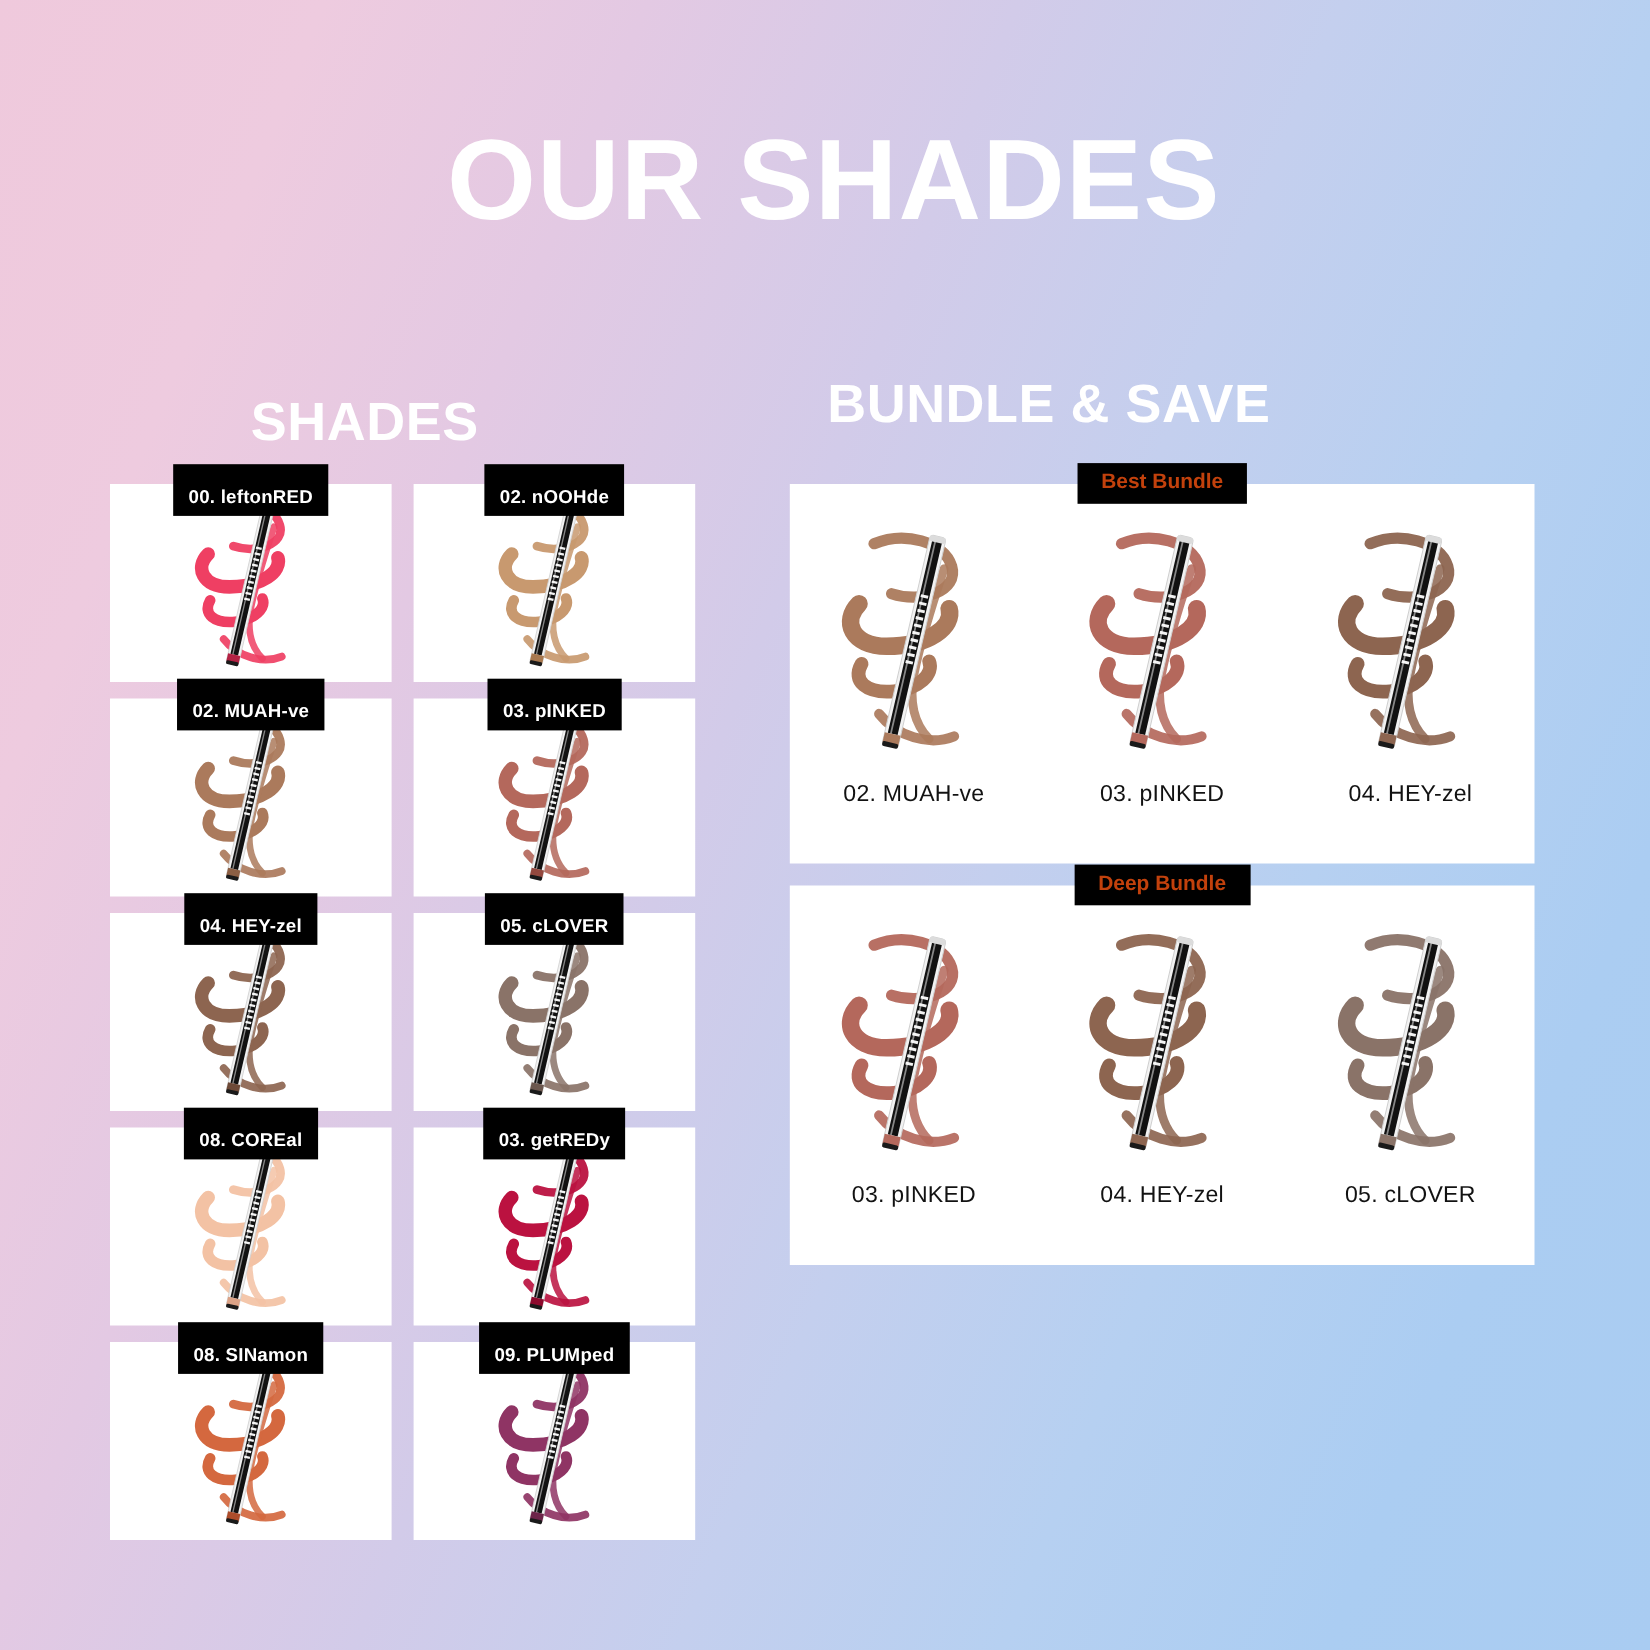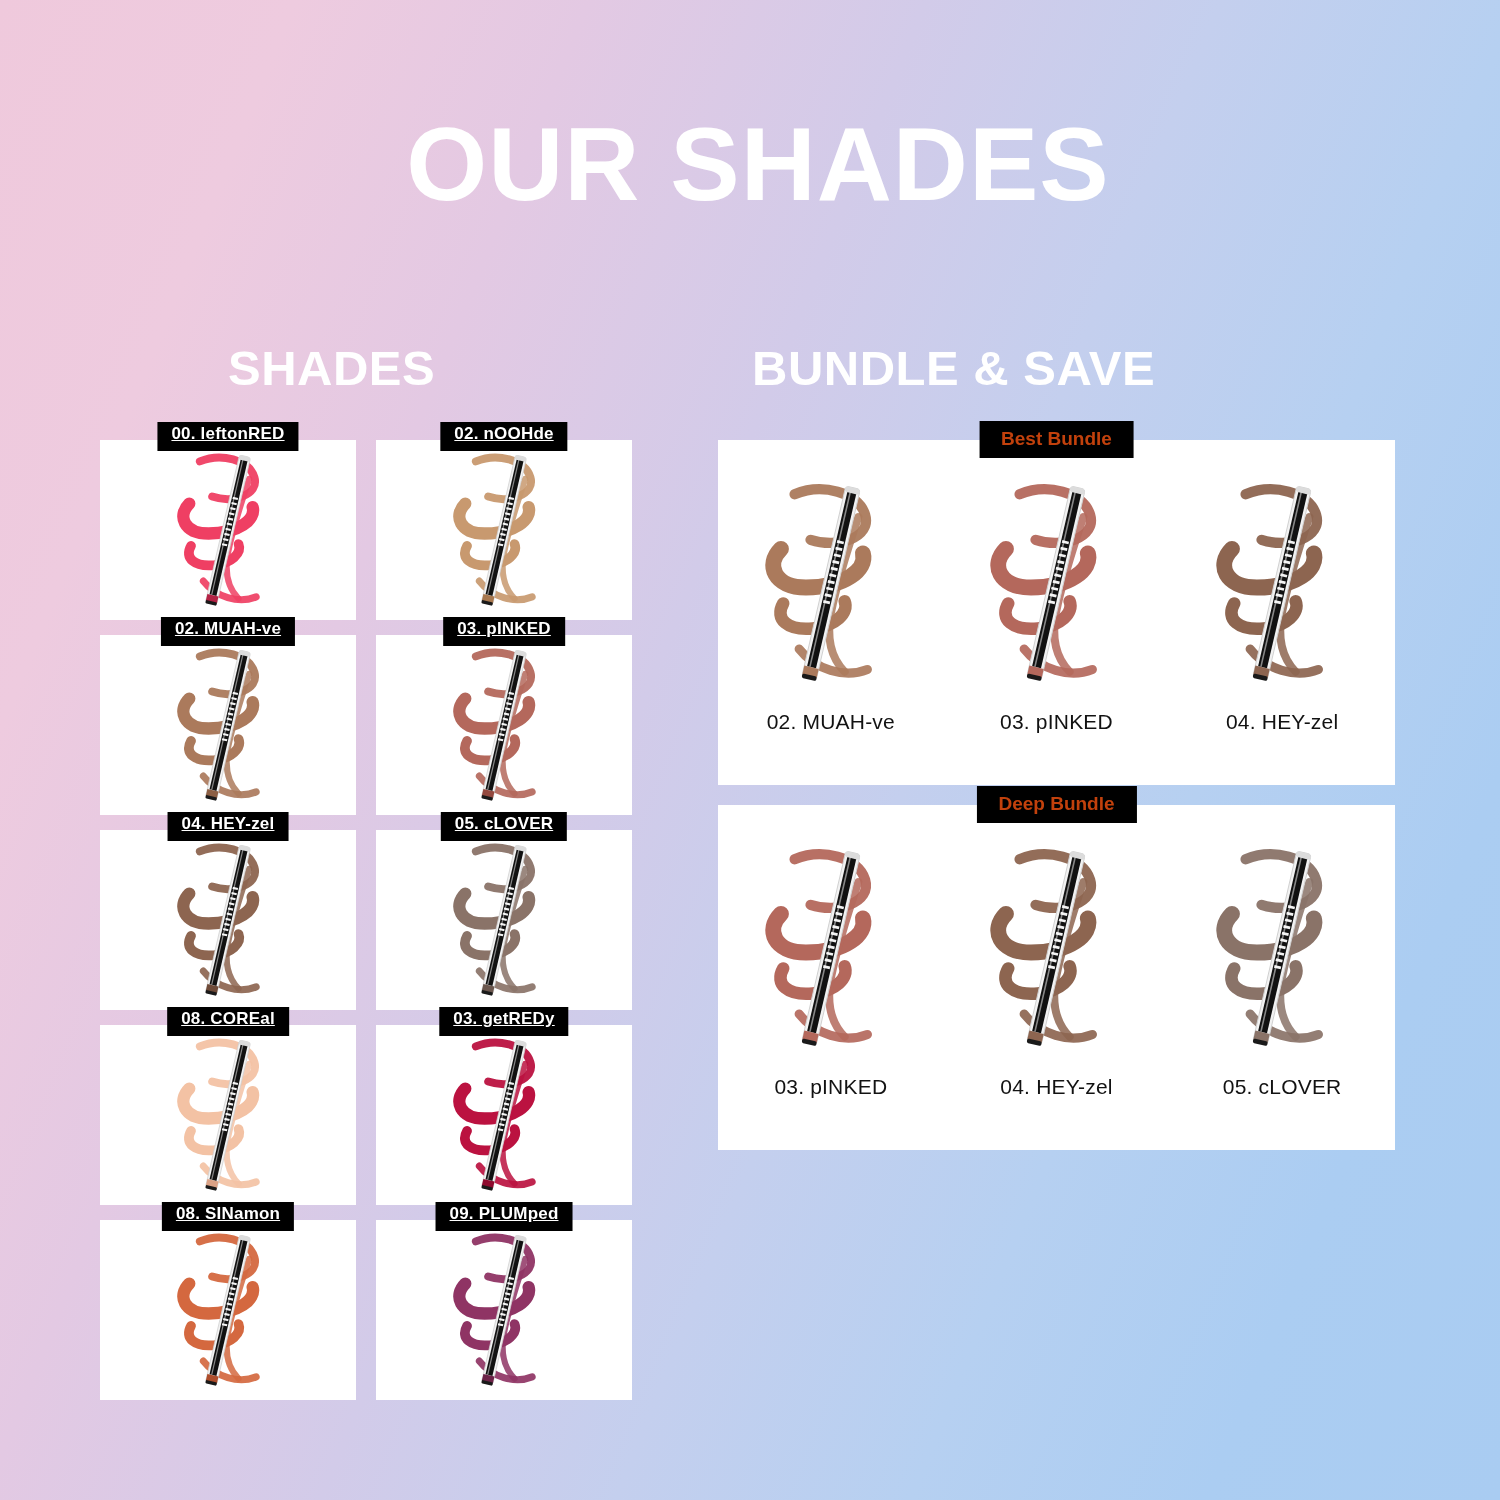--- a/index.html
+++ b/index.html
@@ -49,21 +49,21 @@
   }
 
   
   .section-title {
     position: absolute;
     font-size: 49px;
     font-weight: 700;
     color: #ffffff;
     letter-spacing: 0.5px;
   }
-  #shades-title { left: 228px; top: 340px; }
+  #shades-title { left: 228px; top: 356px; }
   #bundle-title { left: 752px; top: 340px; }
 
   
   .shades-grid {
     position: absolute;
     left: 100px;
     top: 440px;
     width: 540px;
     display: grid;
     grid-template-columns: 256px 256px;
@@ -80,25 +80,24 @@
 
   .shade-badge {
     position: absolute;
     left: 50%;
     transform: translateX(-50%);
     top: -18px;
     background: #000000;
     color: #ffffff;
     font-size: 17px;
     font-weight: 700;
-    padding: 2px 14px 7px 14px;
+    padding: 20px 14px 7px 14px;
     white-space: nowrap;
     letter-spacing: 0.2px;
     z-index: 3;
-    text-decoration: underline;
   }
 
   .swatch-area {
     position: absolute;
     inset: 0;
     display: flex;
     align-items: center;
     justify-content: center;
   }
   .swatch-svg { display: block; }

